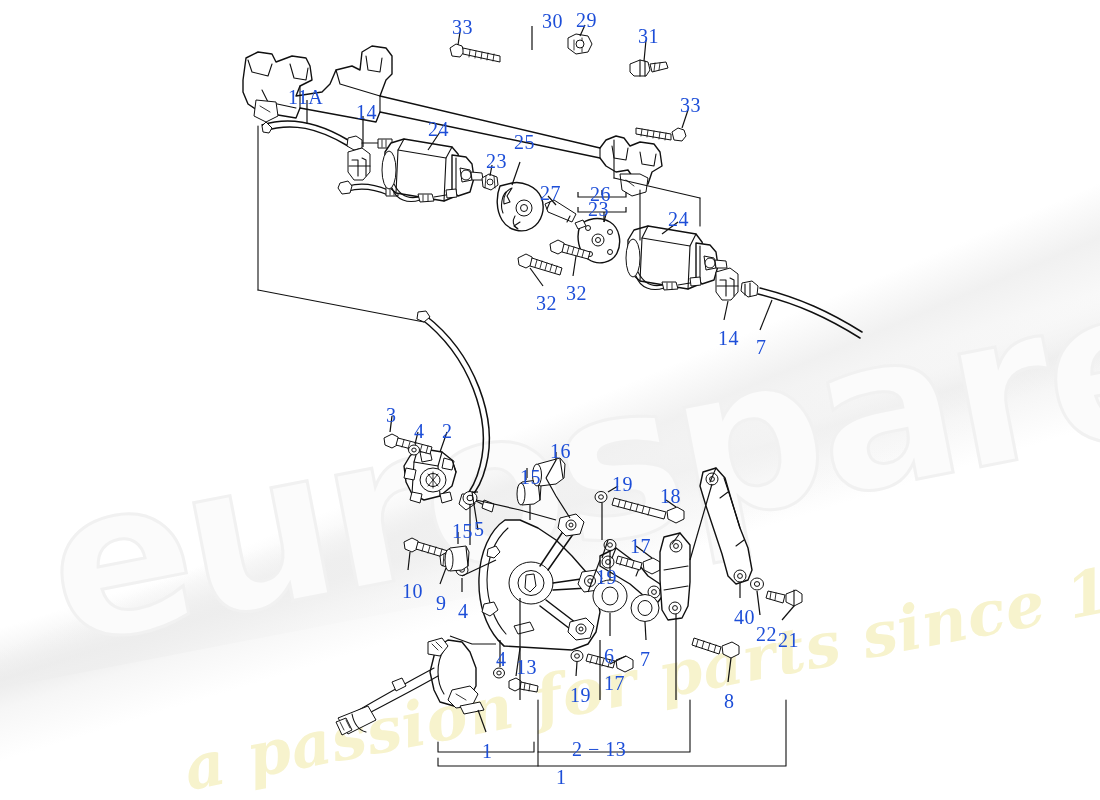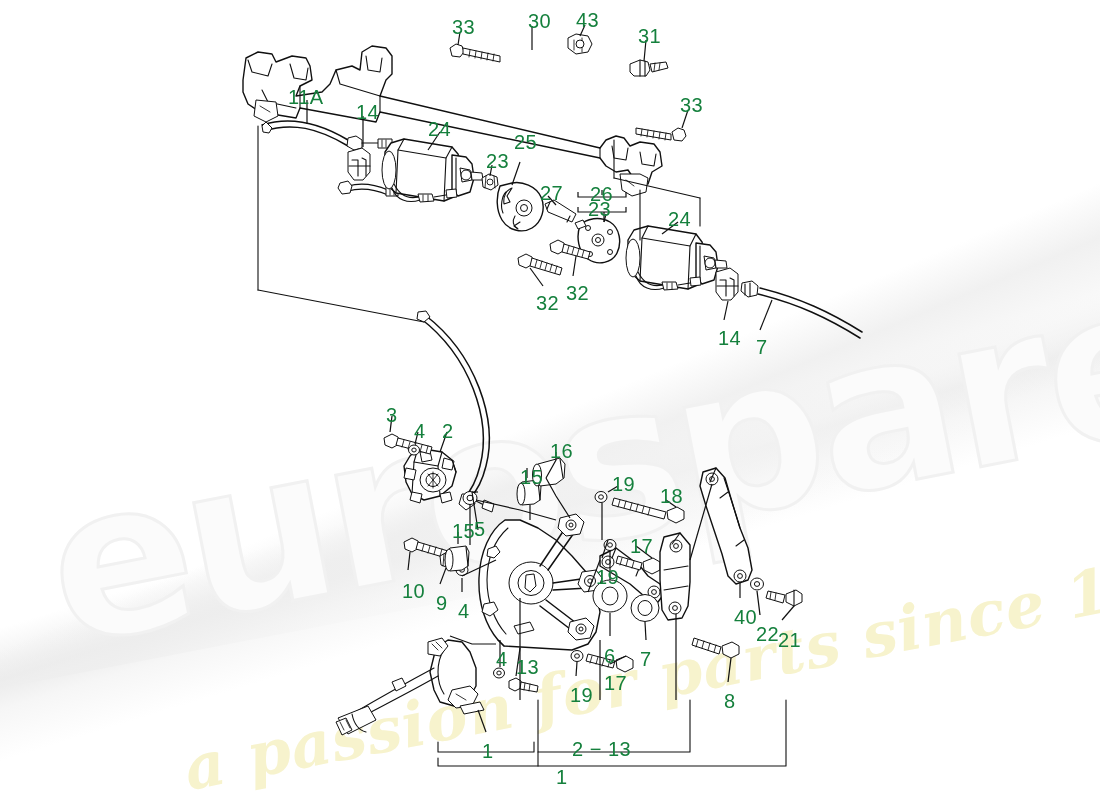--- a/index.html
+++ b/index.html
@@ -31,22 +31,22 @@
   #art{position:absolute;inset:0;}
   #art svg{display:block;}
   .ln{fill:none;stroke:#101010;stroke-width:1.5;stroke-linecap:round;stroke-linejoin:round;}
   .ln2{fill:none;stroke:#101010;stroke-width:1.1;stroke-linecap:round;stroke-linejoin:round;}
   .lnT{fill:none;stroke:#101010;stroke-width:0.85;stroke-linecap:round;stroke-linejoin:round;}
   .fillw{fill:#ffffff;stroke:#101010;stroke-width:1.4;stroke-linejoin:round;}
   .fillw2{fill:#ffffff;stroke:#101010;stroke-width:1.0;stroke-linejoin:round;}
   .leader{fill:none;stroke:#101010;stroke-width:1.2;}
 
   
-  .num{position:absolute;font-family:Liberation Sans, sans-serif;font-size:19px;
-       font-weight:400;color:#15803d;white-space:nowrap;letter-spacing:0.5px;}
+  .num{position:absolute;font-family:Liberation Serif, serif;font-size:19px;
+       font-weight:400;color:#1d4ed8;white-space:nowrap;letter-spacing:0.5px;}
   .num.big{font-size:20px;}
 </style>
 </head>
 <body>
 
 <div id="stage">
 
   <div class="wm-layer">
     <div class="wm-sweep"></div>
     <div class="wm-sweep2"></div>
@@ -555,22 +555,22 @@
       <path d="M496,644 L472,644 L450,636"></path>
       <path d="M676,614 L676,700"></path>
       <path d="M600,640 L600,700"></path>
     </g>
 
   </svg>
   </div>
 
   <div>
     <span class="num big" style="left:452px;top:16px">33</span>
-    <span class="num big" style="left:528px;top:10px">30</span>
-    <span class="num big" style="left:576px;top:9px">43</span>
+    <span class="num big" style="left:542px;top:10px">30</span>
+    <span class="num big" style="left:576px;top:9px">29</span>
     <span class="num big" style="left:638px;top:25px">31</span>
     <span class="num big" style="left:680px;top:94px">33</span>
     <span class="num big" style="left:288px;top:86px">11A</span>
     <span class="num big" style="left:356px;top:101px">14</span>
     <span class="num big" style="left:428px;top:118px">24</span>
     <span class="num big" style="left:486px;top:150px">23</span>
     <span class="num big" style="left:514px;top:131px">25</span>
     <span class="num big" style="left:540px;top:182px">27</span>
     <span class="num big" style="left:590px;top:183px">26</span>
     <span class="num big" style="left:588px;top:198px">23</span>

